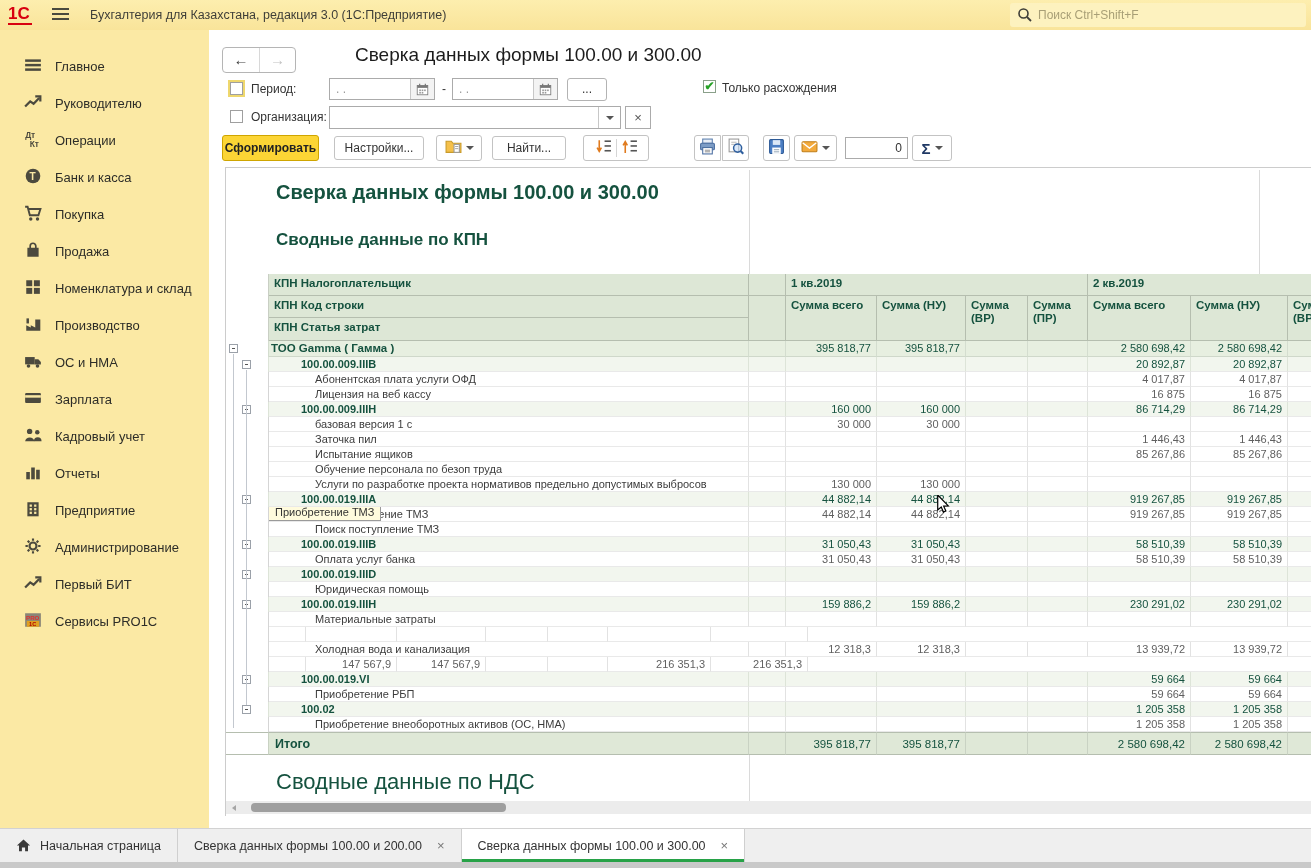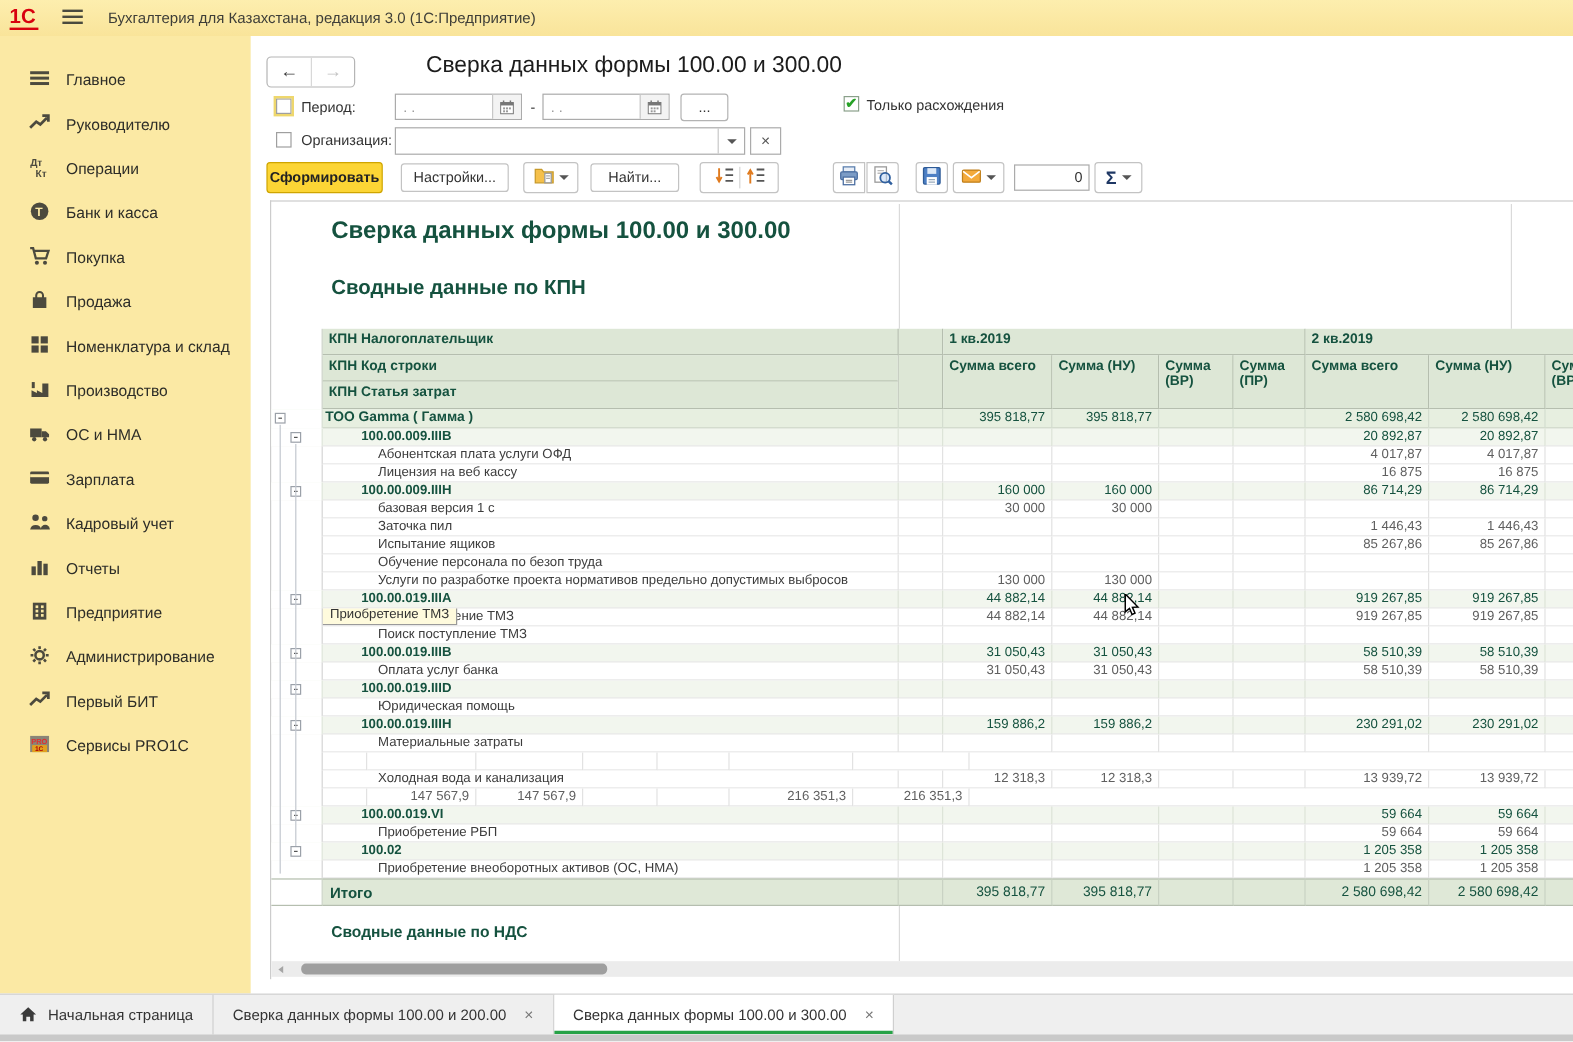--- a/index.html
+++ b/index.html
@@ -69,21 +69,21 @@
     border:1px solid #ababab; font-size:12px; color:#333; text-align:right; padding-right:5px;
     font-family:"Liberation Sans", sans-serif; background:#fff; }
   .sigma { font-size:15px; font-weight:bold; color:#1f3864; }
 
   
   .report { position:absolute; left:16px; top:137px; width:1086px; height:649px;
     border-top:1px solid #cccccc; border-left:1px solid #cccccc; background:#fff; overflow:hidden; }
   .vline { position:absolute; width:1px; background:#dadada; }
   .rtitle1 { position:absolute; left:50px; top:13px; font-size:20px; font-weight:bold; color:#15523f; }
   .rtitle2 { position:absolute; left:50px; top:62px; font-size:17px; font-weight:bold; color:#15523f; }
-  .rtitle3 { position:absolute; left:50px; top:601px; font-size:13px; font-weight:bold; color:#15523f; }
+  .rtitle3 { position:absolute; left:50px; top:601px; font-size:22px; font-weight:normal; color:#15523f; }
 
   .ttable { position:absolute; left:0; top:106px; width:1086px; }
   .hrow { display:flex; }
   .hc { background:#dde7d6; border-right:1px solid #b5beaf; border-bottom:1px solid #b5beaf;
     font-size:11.5px; font-weight:bold; color:#15523f; padding:3px 4px 0 5px; overflow:hidden; }
   .hc.mar { background:transparent; border:none; border-right:1px solid #c9cfc4; width:43px; }
   .w-lbl { width:480px; } .w-nrw { width:37px; }
   .w1 { width:91px; } .w2 { width:89px; } .w3 { width:62px; } .w4 { width:60px; }
   .w5 { width:103px; } .w6 { width:97px; } .w-fill { flex:1; border-right:none; }
   .hrow1 .hc { height:22px; }
@@ -145,20 +145,27 @@
 <body>
 
 <div class="topbar">
   <div class="logo">1С</div>
   <div class="burger">
       <div></div>
       <div></div>
       <div></div>
     </div>
   <div class="apptitle">Бухгалтерия для Казахстана, редакция 3.0  (1С:Предприятие)</div>
+  <div class="search">
+    <svg width="16" height="16" viewBox="0 0 16 16">
+        <circle cx="6.5" cy="6.5" r="4.5" fill="none" stroke="#3e3e38" stroke-width="1.6"></circle>
+        <line x1="10" y1="10" x2="14" y2="14" stroke="#3e3e38" stroke-width="1.8"></line>
+      </svg>
+    <span class="ph">Поиск Ctrl+Shift+F</span>
+  </div>
 </div>
 
 <div class="sidebar">
   <div>
       <div class="side-item">
         <span class="icn">
           <svg viewBox="0 0 16 16">
             <g fill="#4c4a3e">
               <rect x="1" y="3" width="14" height="2.2"></rect>
               <rect x="1" y="7" width="14" height="2.2"></rect>

